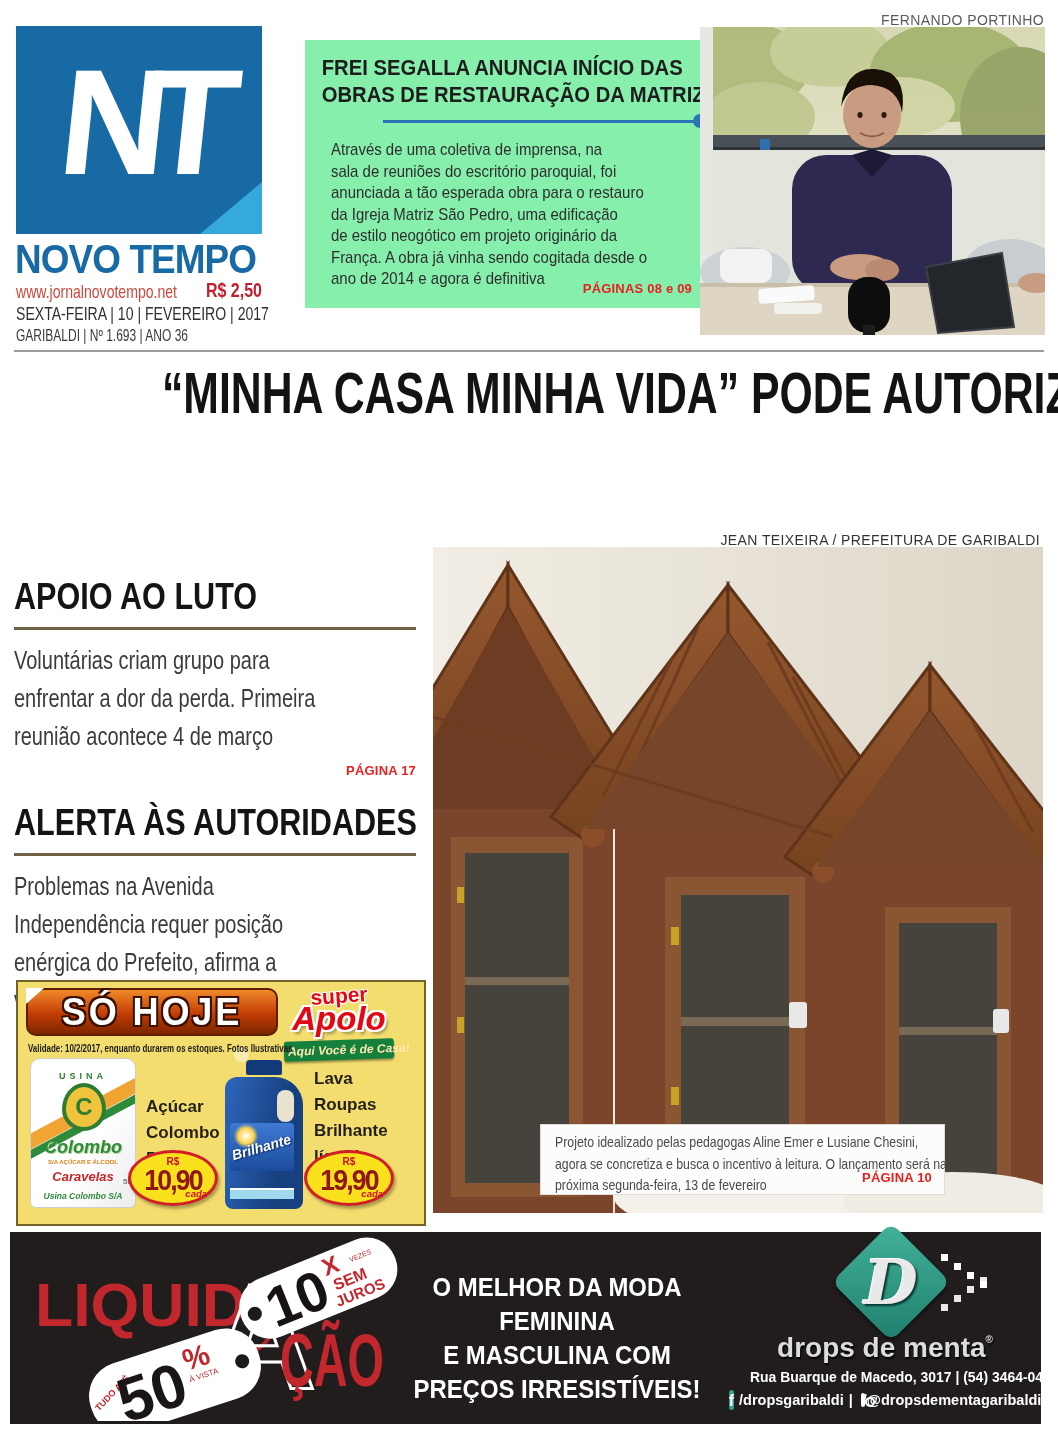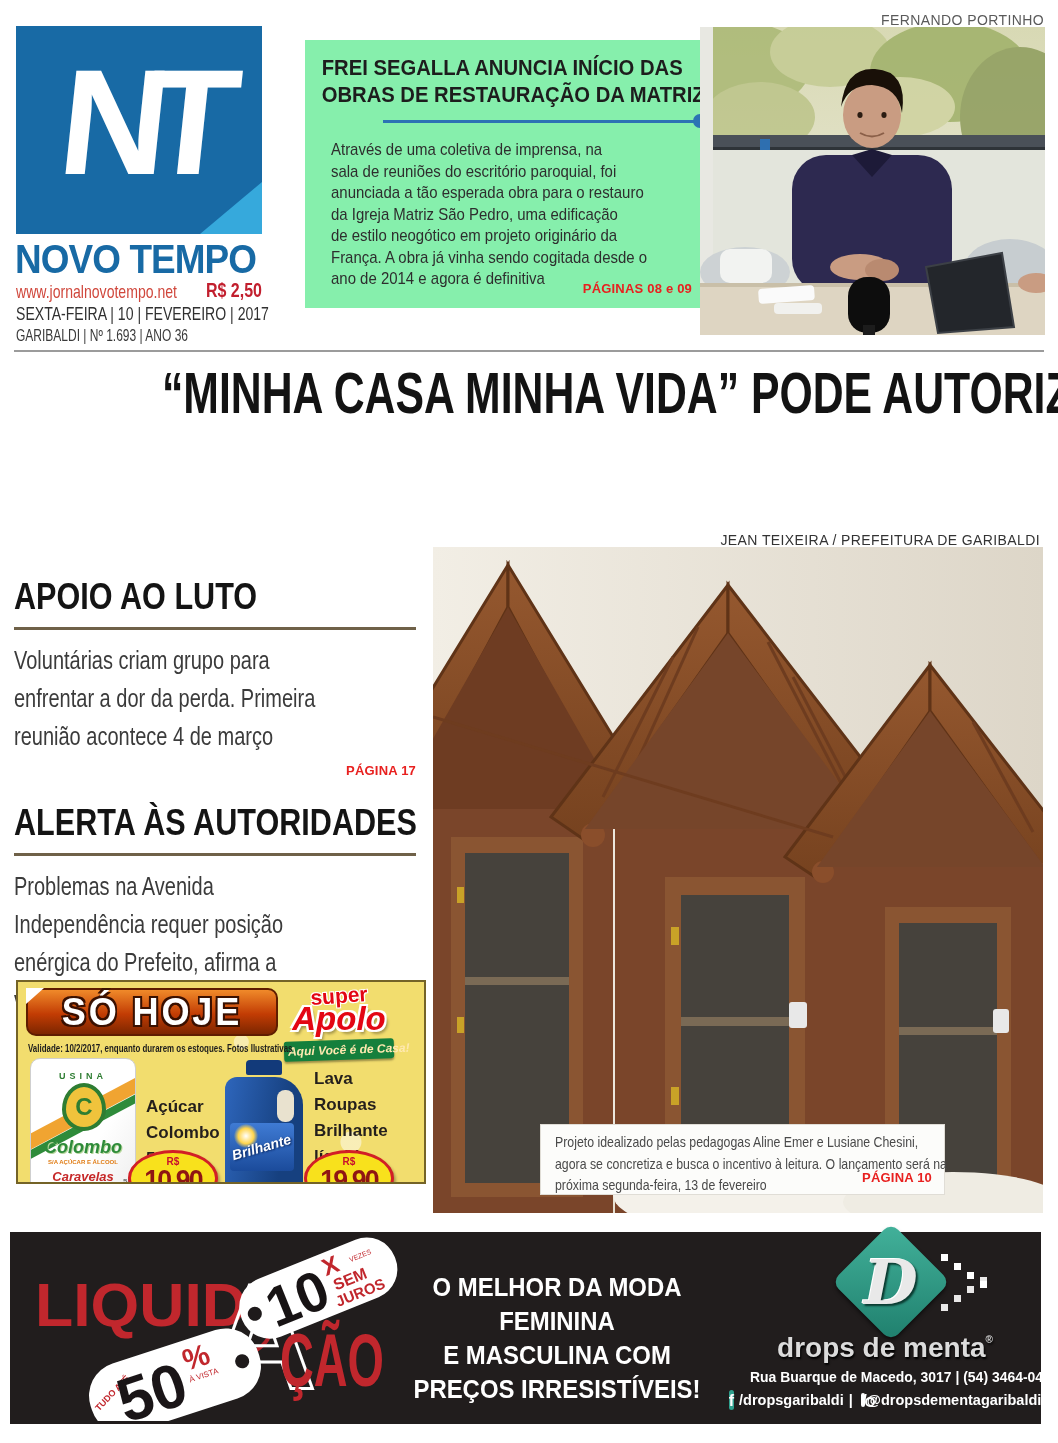--- a/index.html
+++ b/index.html
@@ -55,21 +55,21 @@
   .left-col { position:absolute; left:14px; top:576px; width:410px; }
   .story-title { font-size:36px; font-weight:bold; color:#141414; transform:scaleX(.85); transform-origin:left;
                  white-space:nowrap; margin:0; }
   .story-rule { height:3px; background:#6f6148; border:none; width:402px; margin:9px 0 11px 0; }
   .story-body { font-size:25px; line-height:38px; color:#3b3b3b; width:505px; transform:scaleX(.8);
                 transform-origin:left top; white-space:pre-line; margin:0; }
   .story-ref { width:402px; text-align:right; margin-top:8px; }
   .story + .story { margin-top:24px; }
 
   
-  .apolo { position:absolute; left:16px; top:980px; width:410px; height:204px; background:#f2dd6e;
+  .apolo { position:absolute; left:16px; top:980px; width:410px; height:246px; background:#f2dd6e;
            border:2px solid #746327; overflow:hidden;
            background-image: radial-gradient(circle at 18% 70%, rgba(255,255,255,.55) 0 9px, rgba(255,255,255,0) 10px),
                              radial-gradient(circle at 55% 30%, rgba(255,255,255,.45) 0 7px, rgba(255,255,255,0) 8px),
                              radial-gradient(circle at 82% 80%, rgba(255,255,255,.5) 0 10px, rgba(255,255,255,0) 11px),
                              radial-gradient(circle at 40% 90%, rgba(255,255,255,.4) 0 6px, rgba(255,255,255,0) 7px); }
   .sohoje { position:absolute; left:8px; top:6px; width:252px; height:48px;
             background:linear-gradient(#f08a2a,#c23c04 55%,#7c2600); border:2px solid #5f1d00; border-radius:10px;
             display:flex; align-items:center; justify-content:center; }
   .sohoje span { font-size:38px; font-weight:bold; color:#fff; letter-spacing:3px; transform:scaleX(.95);
                  text-shadow:2px 2px 0 #3a1000,-2px -2px 0 #3a1000,2px -2px 0 #3a1000,-2px 2px 0 #3a1000; }

